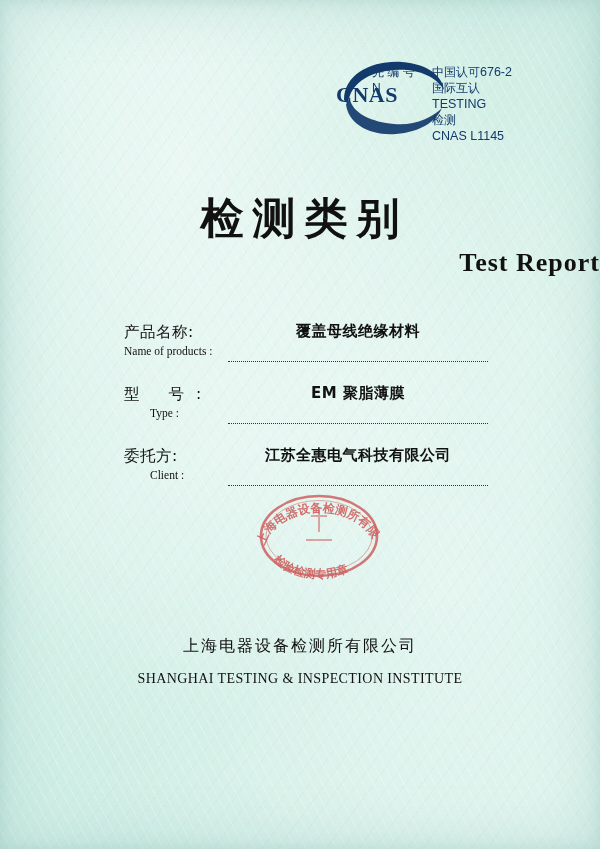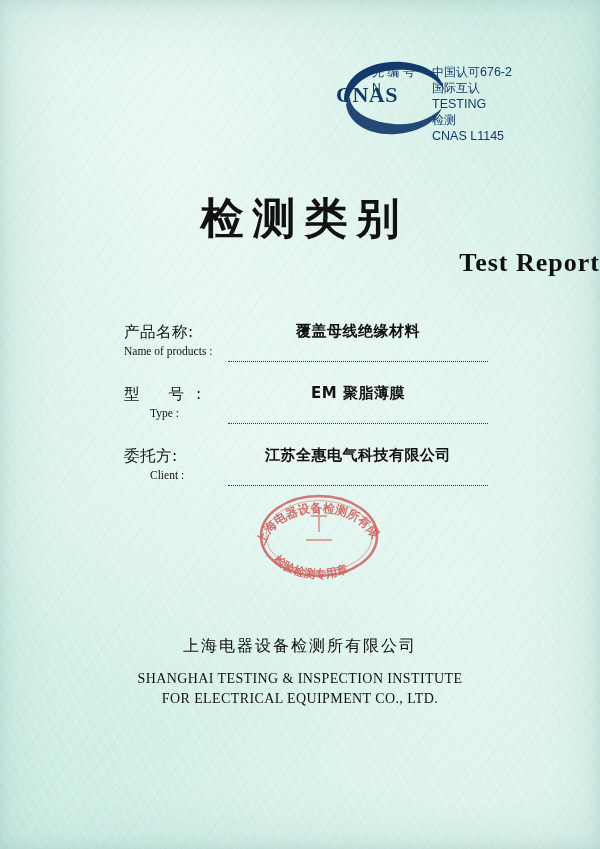--- a/index.html
+++ b/index.html
@@ -408,17 +408,16 @@
       </text>
       <text font-family="DejaVu Sans, sans-serif" font-size="11.5" fill="#c62828" font-weight="bold" opacity="0.9">
         <textPath href="#stamp-arc-bottom" startOffset="8%">检验检测专用章</textPath>
       </text>
       <path d="M63 30 L79 30 M71 24 L71 46 M58 54 L84 54" stroke="#c62828" stroke-width="2" opacity="0.55" fill="none"></path>
     </svg>
 
     <div class="footer">
       <div class="footer-cn">上海电器设备检测所有限公司</div>
       <div class="footer-en1">SHANGHAI TESTING &amp; INSPECTION INSTITUTE</div>
-      <div class="footer-en2">FOR ELECTRICAL EQUIPMENT CO., LTD.</div>
     </div>
 
   </div>
 </div>
 
 </body></html>

